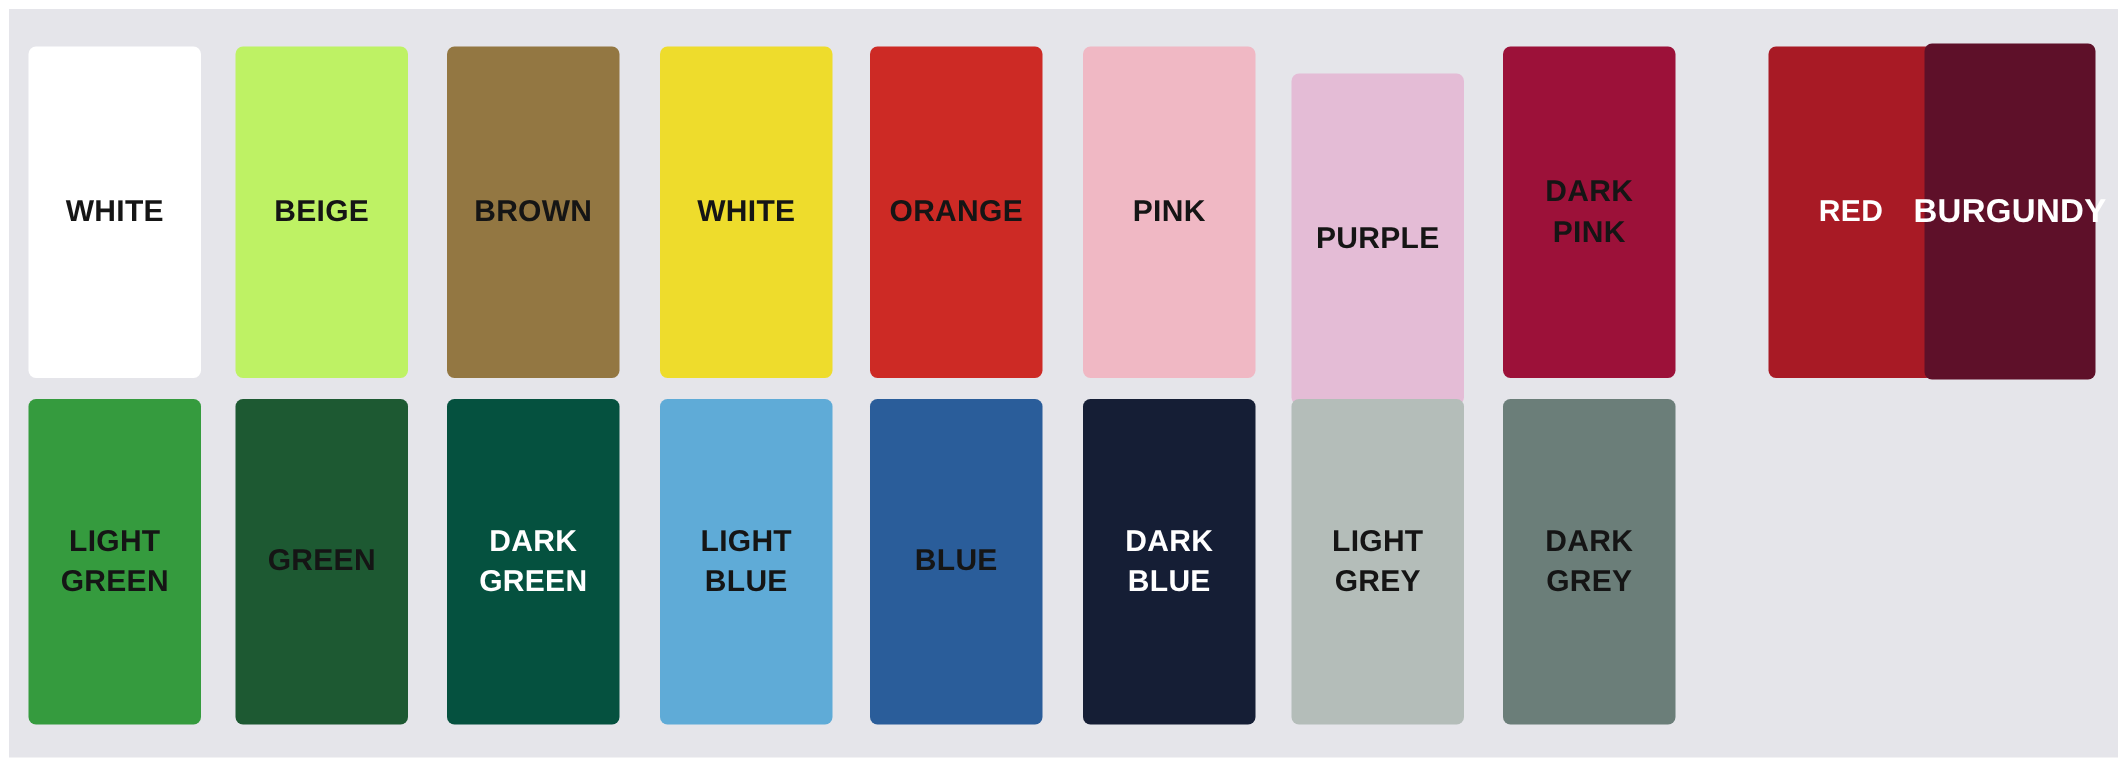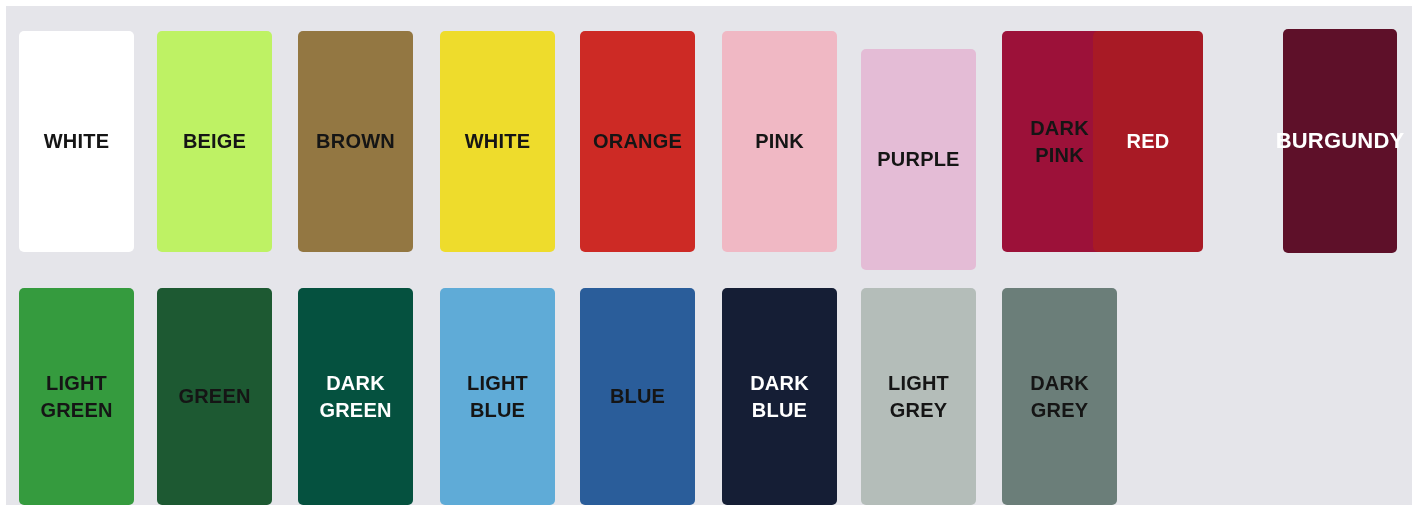--- a/index.html
+++ b/index.html
@@ -22,21 +22,21 @@
     height: 499px;
     background: #e5e5ea;
     box-sizing: border-box;
   }
   .swatch-row {
     position: absolute;
     left: 0;
     width: 1406px;
   }
   #swatch-row-top { top: 19px; height: 221px; }
-  #swatch-row-bottom { top: 280px; height: 217px; }
+  #swatch-row-bottom { top: 258px; height: 217px; }
 
   .swatch {
     position: absolute;
     box-sizing: border-box;
     border-radius: 5px;
     display: flex;
     align-items: center;
     justify-content: center;
     text-align: center;
   }
@@ -78,21 +78,21 @@
       <div class="swatch" style="left: 716px; top: 6px; width: 115px; height: 221px; background: rgb(240, 184, 196);">
         <span class="swatch-label" style="color: rgb(21, 21, 21);">PINK</span>
       </div>
       <div class="swatch" style="left: 855px; top: 24px; width: 115px; height: 221px; background: rgb(228, 188, 214); align-items: center;">
         <span class="swatch-label" style="color: rgb(21, 21, 21);">PURPLE</span>
       </div>
       <div class="swatch" style="left: 996px; top: 6px; width: 115px; height: 221px; background: rgb(156, 17, 57);">
         <span class="swatch-label" style="color: rgb(21, 21, 21);">DARK
 PINK</span>
       </div>
-      <div class="swatch" style="left: 1087px; top: 6px; width: 110px; height: 221px; background: rgb(168, 26, 37);">
+      <div class="swatch" style="left: 1173px; top: 6px; width: 110px; height: 221px; background: rgb(168, 26, 37);">
         <span class="swatch-label" style="color: rgb(255, 255, 255);">RED</span>
       </div>
       <div class="swatch" style="left: 1277px; top: 4px; width: 114px; height: 224px; background: rgb(94, 16, 41);">
         <span class="swatch-label small" style="color: rgb(255, 255, 255);">BURGUNDY</span>
       </div>
     </div>
   <div class="swatch-row" id="swatch-row-bottom">
       <div class="swatch" style="left: 13px; top: 2px; width: 115px; height: 217px; background: rgb(53, 155, 62);">
         <span class="swatch-label" style="color: rgb(21, 21, 21);">LIGHT
 GREEN</span>

